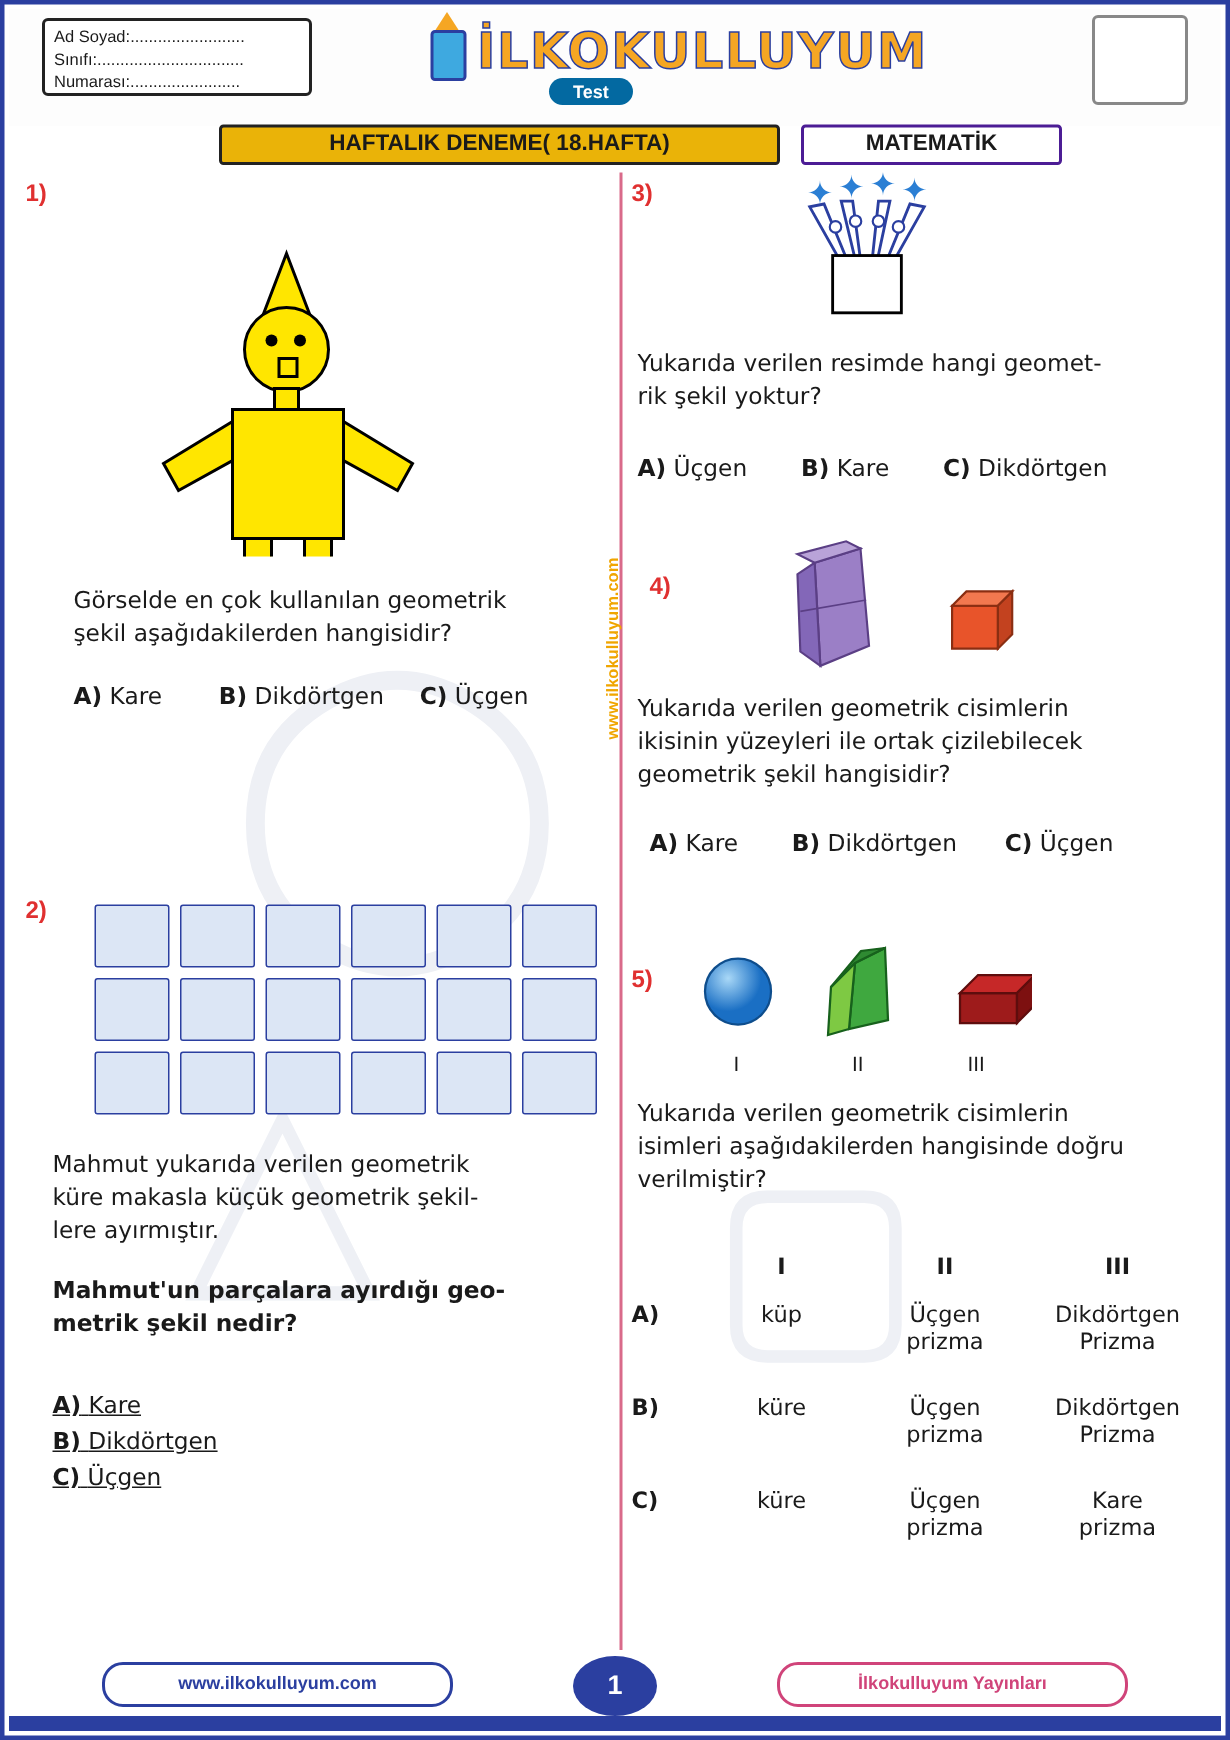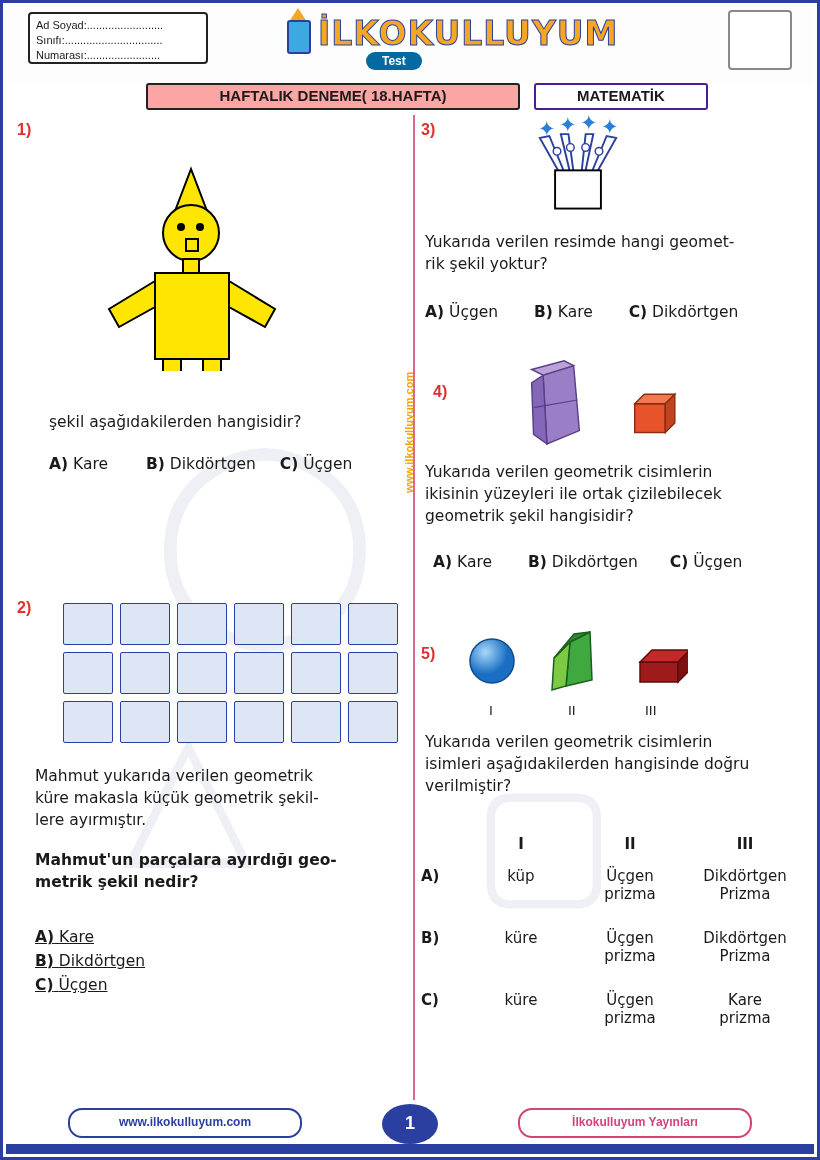--- a/index.html
+++ b/index.html
@@ -74,21 +74,21 @@
   }
   .logo-box{
     position:absolute;right:22px;top:4px;width:60px;height:56px;
     border:2px solid #888;border-radius:4px;background:#fff;
   }
   .titlebar{
     position:absolute;top:80px;left:3px;right:3px;height:24px;
   }
   .title-left{
     position:absolute;left:140px;top:0;width:370px;height:23px;
-    border:2px solid #222;border-radius:3px;background:#fca5a5;
+    border:2px solid #222;border-radius:3px;background:#eab308;
     text-align:center;font-size:15px;line-height:21px;font-weight:600;
   }
   .title-right{
     position:absolute;left:528px;top:0;width:170px;height:23px;
     border:2px solid #4c1d95;border-radius:3px;background:#fff;
     text-align:center;font-size:15px;line-height:21px;font-weight:600;
   }
 
   
   .col-div{
@@ -222,21 +222,21 @@
     <rect x="52" y="152" width="74" height="86" fill="#ffe600" stroke="#000" stroke-width="2"></rect>
 
     <polygon points="52,160 6,188 16,206 52,186" fill="#ffe600" stroke="#000" stroke-width="2"></polygon>
     <polygon points="126,160 172,188 162,206 126,186" fill="#ffe600" stroke="#000" stroke-width="2"></polygon>
 
     <rect x="60" y="238" width="18" height="48" fill="#ffe600" stroke="#000" stroke-width="2"></rect>
     <rect x="100" y="238" width="18" height="48" fill="#ffe600" stroke="#000" stroke-width="2"></rect>
   </svg>
 
   <div class="qtext" style="left:46px;top:386px;width:350px;">
-    <br>
+    <span>Görselde en çok kullanılan geometrik</span><br>
     <span>şekil aşağıdakilerden hangisidir?</span>
   </div>
   <div class="opts" style="left:46px;top:452px;">
     <span><b>A)</b>
       <span>Kare</span></span>
     <span style="display:inline-block;width:28px"></span>
     <span><b>B)</b>
       <span>Dikdörtgen</span></span>
     <span style="display:inline-block;width:14px"></span>
     <span><b>C)</b>

